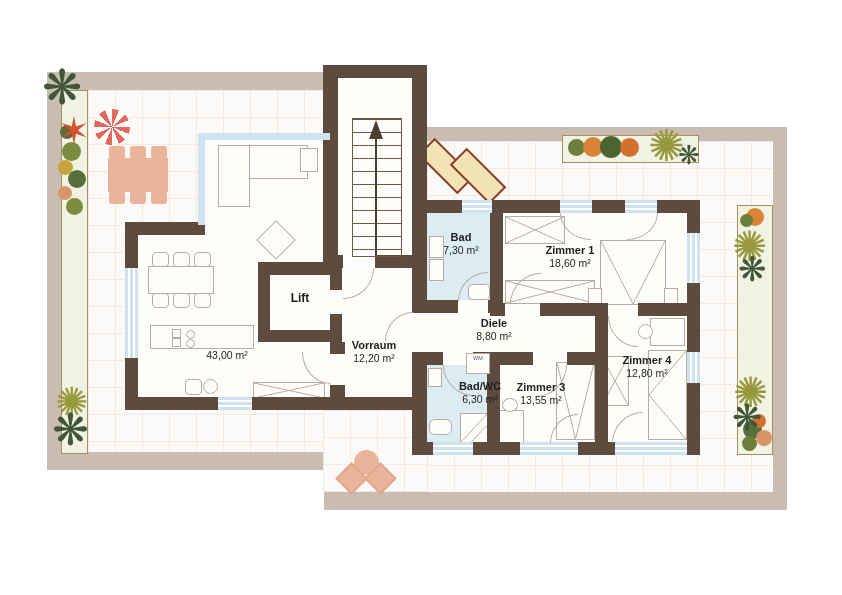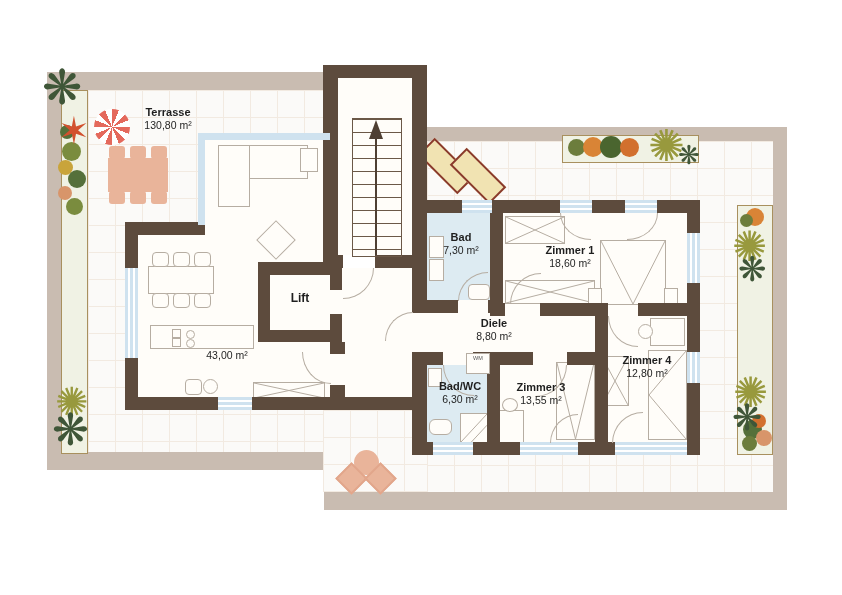--- a/index.html
+++ b/index.html
@@ -257,26 +257,26 @@
   <div class="abs arc arc-tl" style="left:458px;top:272px;width:29px;height:28px;"></div>
   <div class="abs arc arc-tl" style="left:510px;top:273px;width:30px;height:30px;"></div>
   <div class="abs arc arc-bl" style="left:443px;top:365px;width:30px;height:30px;"></div>
   <div class="abs arc arc-br" style="left:535px;top:365px;width:31px;height:31px;"></div>
   <div class="abs arc arc-bl" style="left:608px;top:316px;width:29px;height:30px;"></div>
   <div class="abs arc arc-tl" style="left:550px;top:414px;width:27px;height:28px;"></div>
   <div class="abs arc arc-tl" style="left:612px;top:412px;width:30px;height:30px;"></div>
   <div class="abs arc arc-bl" style="left:560px;top:213px;width:30px;height:26px;"></div>
   <div class="abs arc arc-br" style="left:627px;top:213px;width:30px;height:26px;"></div>
 
-  <div class="abs lbl" style="left:108px;top:106px;width:120px;">
-    <div>Terrasse</div>
-    <div class="area">130,80 m²</div>
-  </div>
   <div class="abs lbl" style="left:147px;top:349px;width:160px;">
     <div class="area">43,00 m²</div>
+  </div>
+  <div class="abs lbl" style="left:324px;top:339px;width:100px;">
+    <div>Vorraum</div>
+    <div class="area">12,20 m²</div>
   </div>
   <div class="abs lbl" style="left:444px;top:317px;width:100px;">
     <div>Diele</div>
     <div class="area">8,80 m²</div>
   </div>
   <div class="abs lbl" style="left:421px;top:231px;width:80px;">
     <div>Bad</div>
     <div class="area">7,30 m²</div>
   </div>
   <div class="abs lbl" style="left:510px;top:244px;width:120px;">
@@ -284,21 +284,21 @@
     <div class="area">18,60 m²</div>
   </div>
   <div class="abs lbl" style="left:587px;top:354px;width:120px;">
     <div>Zimmer 4</div>
     <div class="area">12,80 m²</div>
   </div>
   <div class="abs lbl" style="left:481px;top:381px;width:120px;">
     <div>Zimmer 3</div>
     <div class="area">13,55 m²</div>
   </div>
-  <div class="abs lbl" style="left:415px;top:380px;width:90px;">
+  <div class="abs lbl" style="left:435px;top:380px;width:90px;">
     <div>Bad/WC</div>
     <div class="area">6,30 m²</div>
   </div>
   <div class="abs lbl" style="left:270px;top:292px;width:60px;font-size:12px;">
     <div>Lift</div>
   </div>
 
 </div>
 
 </body></html>

